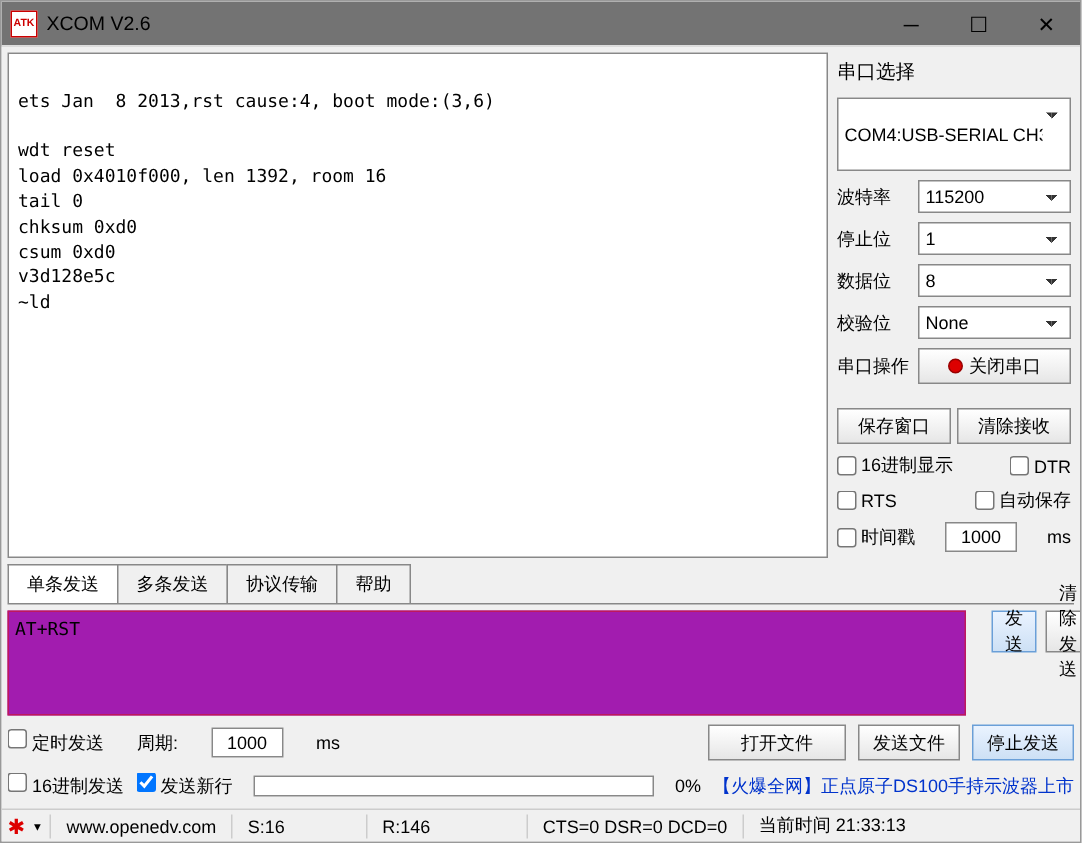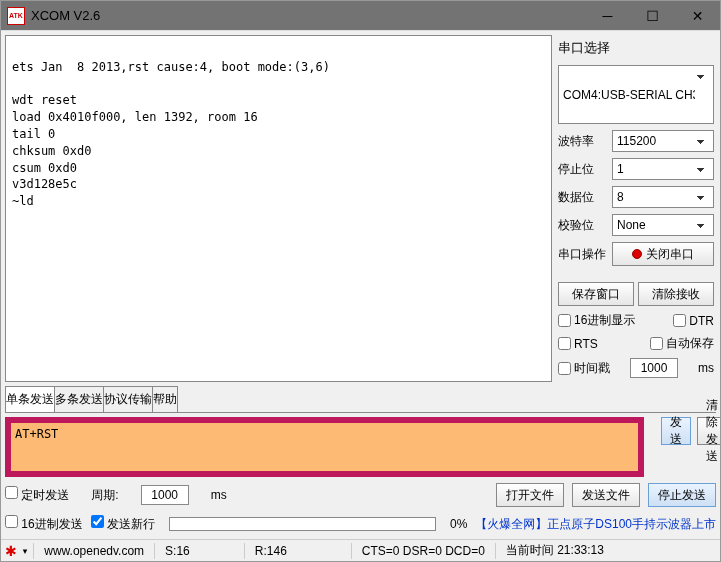--- a/index.html
+++ b/index.html
@@ -19,24 +19,24 @@
 select, input[type=text].sel { flex: 1; height: 22px; border: 1px solid #888; background: #fff; padding: 0 4px; font-size: 12px; }
 select { appearance: none; background-image: linear-gradient(45deg, transparent 50%, #333 50%), linear-gradient(135deg, #333 50%, transparent 50%); background-position: calc(100% - 12px) 9px, calc(100% - 8px) 9px; background-size: 4px 4px, 4px 4px; background-repeat: no-repeat; padding-right: 18px; }
 .btn { height: 24px; border: 1px solid #888; background: linear-gradient(#fff, #e6e6e6); padding: 0 8px; display: inline-flex; align-items: center; justify-content: center; font-size: 12px; cursor: pointer; }
 .btn.wide { flex: 1; }
 .rec { width: 10px; height: 10px; border-radius: 50%; background: #d00; margin-right: 4px; border: 1px solid #900; }
 .check-row { display: flex; align-items: center; gap: 4px; flex-wrap: wrap; justify-content: space-between; }
 .check-row label { display: flex; align-items: center; gap: 3px; }
 input[type=checkbox] { width: 13px; height: 13px; }
 .small-input { width: 48px; height: 20px; border: 1px solid #888; background: #fff; text-align: center; }
 .tabs-wrap { display: flex; border-bottom: 1px solid #888; }
-.tab { padding: 4px 0; border: 1px solid #888; border-bottom: none; background: #f0f0f0; margin-right: -1px; font-size: 12px; }
+.tab { padding: 4px 12px; border: 1px solid #888; border-bottom: none; background: #f0f0f0; margin-right: -1px; font-size: 12px; }
 .tab.active { background: #fff; }
 .lower { display: flex; gap: 4px; }
-.sendbox { flex: 1; height: 60px; border: 6px solid #be185d; background: #fdba74; padding: 4px; font-family: "SimSun", monospace; font-size: 12px; resize: none; }
+.sendbox { flex: 1; height: 70px; border: 1px solid #be185d; background: #a21caf; padding: 4px; font-family: "SimSun", monospace; font-size: 12px; resize: none; }
 .sendbtns { width: 68px; display: flex; gap: 6px; padding-left: 13px; }
 .sendbtns .btn { height: 28px; }
 .sendbtns .btn.send { background: linear-gradient(#eaf3ff, #cde0f5); border-color: #6a9fd8; }
 .optrow { display: flex; align-items: center; gap: 8px; padding: 2px 0; }
 .optrow .left { display: flex; align-items: center; gap: 22px; flex: 1; }
 .btn.stop { background: linear-gradient(#eaf3ff, #cde0f5); border-color: #6a9fd8; }
 .progress { flex: 1; height: 14px; border: 1px solid #888; background: #fff; margin: 0 6px; }
 .link { color: #0033cc; }
 .statusbar { height: 22px; background: #f0f0f0; border-top: 1px solid #ccc; display: flex; align-items: center; padding: 0 4px; gap: 0; font-size: 12px; }
 .statusbar .gear { color: #d00; margin-right: 4px; font-size: 14px; }
@@ -148,21 +148,21 @@
     </div>
   </div>
 
   <div class="optrow">
     <div class="left">
       <label><input type="checkbox" style=""> <span>定时发送</span></label>
       <span>周期:</span>
       <input type="text" class="small-input" value="1000" style="">
       <span>ms</span>
     </div>
-    <button class="btn" style="width:68px">打开文件</button>
+    <button class="btn" style="width:92px">打开文件</button>
     <button class="btn" style="width:68px">发送文件</button>
     <button class="btn stop" style="width:68px">停止发送</button>
   </div>
 
   <div class="optrow">
     <label><input type="checkbox" style=""> <span>16进制发送</span></label>
     <label><input type="checkbox" checked="" style=""> <span>发送新行</span></label>
     <div class="progress"></div>
     <span>0%</span>
     <span class="link"><span style="color:#0033cc">【火爆全网】</span><span>正点原子DS100手持示波器上市</span></span>

